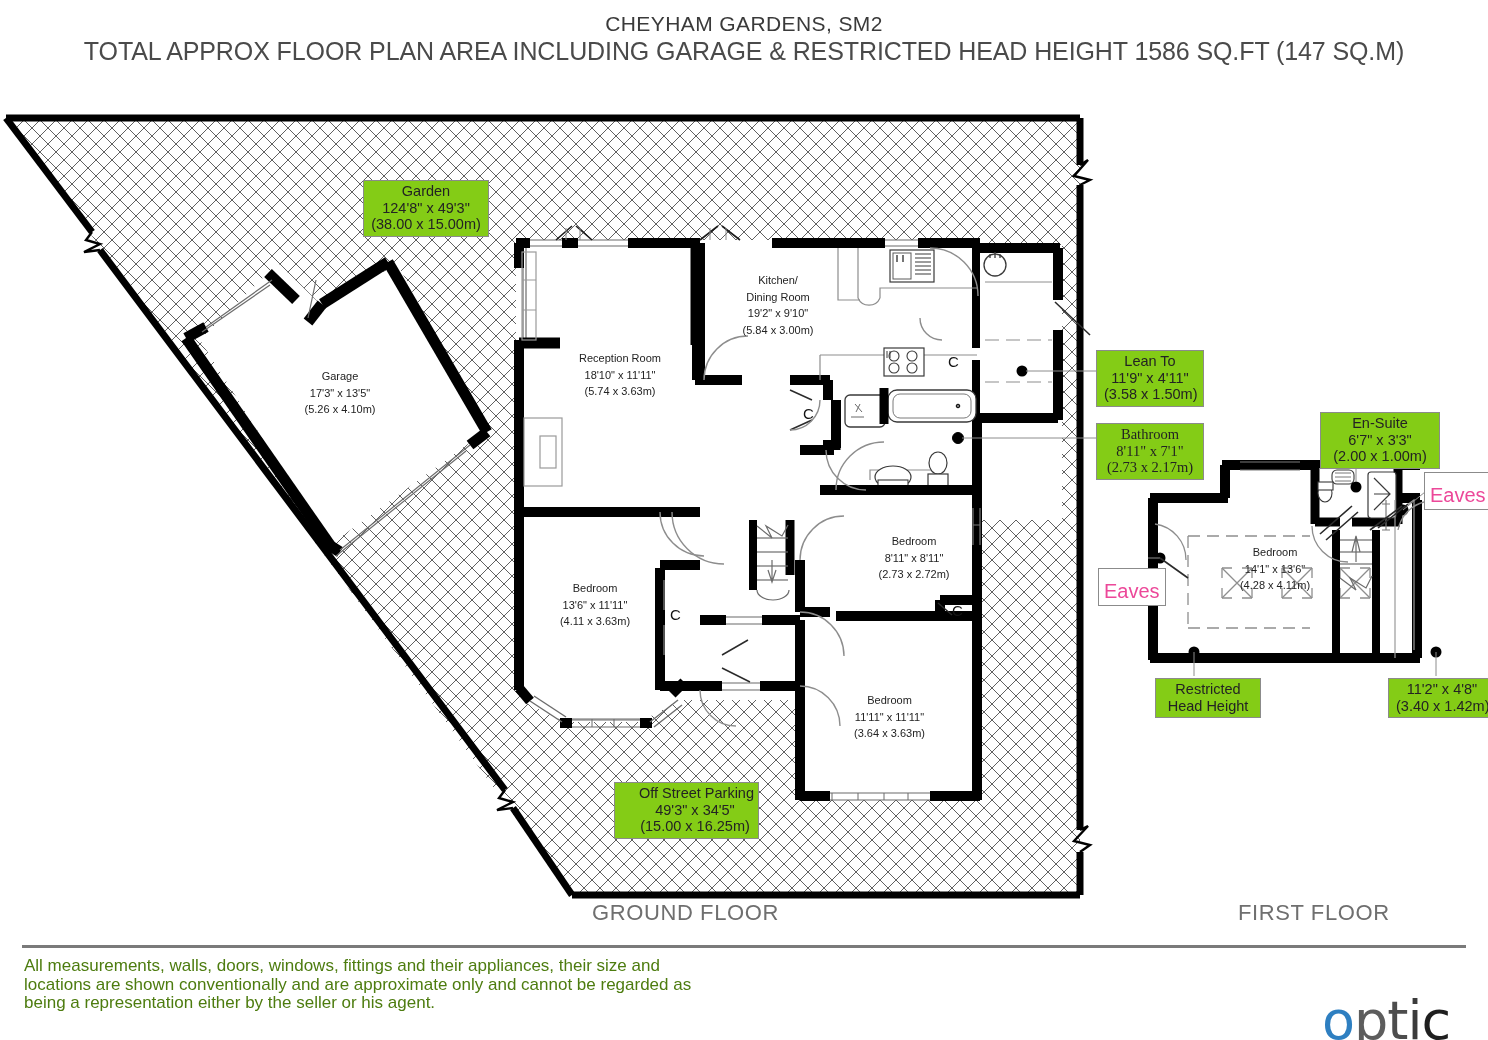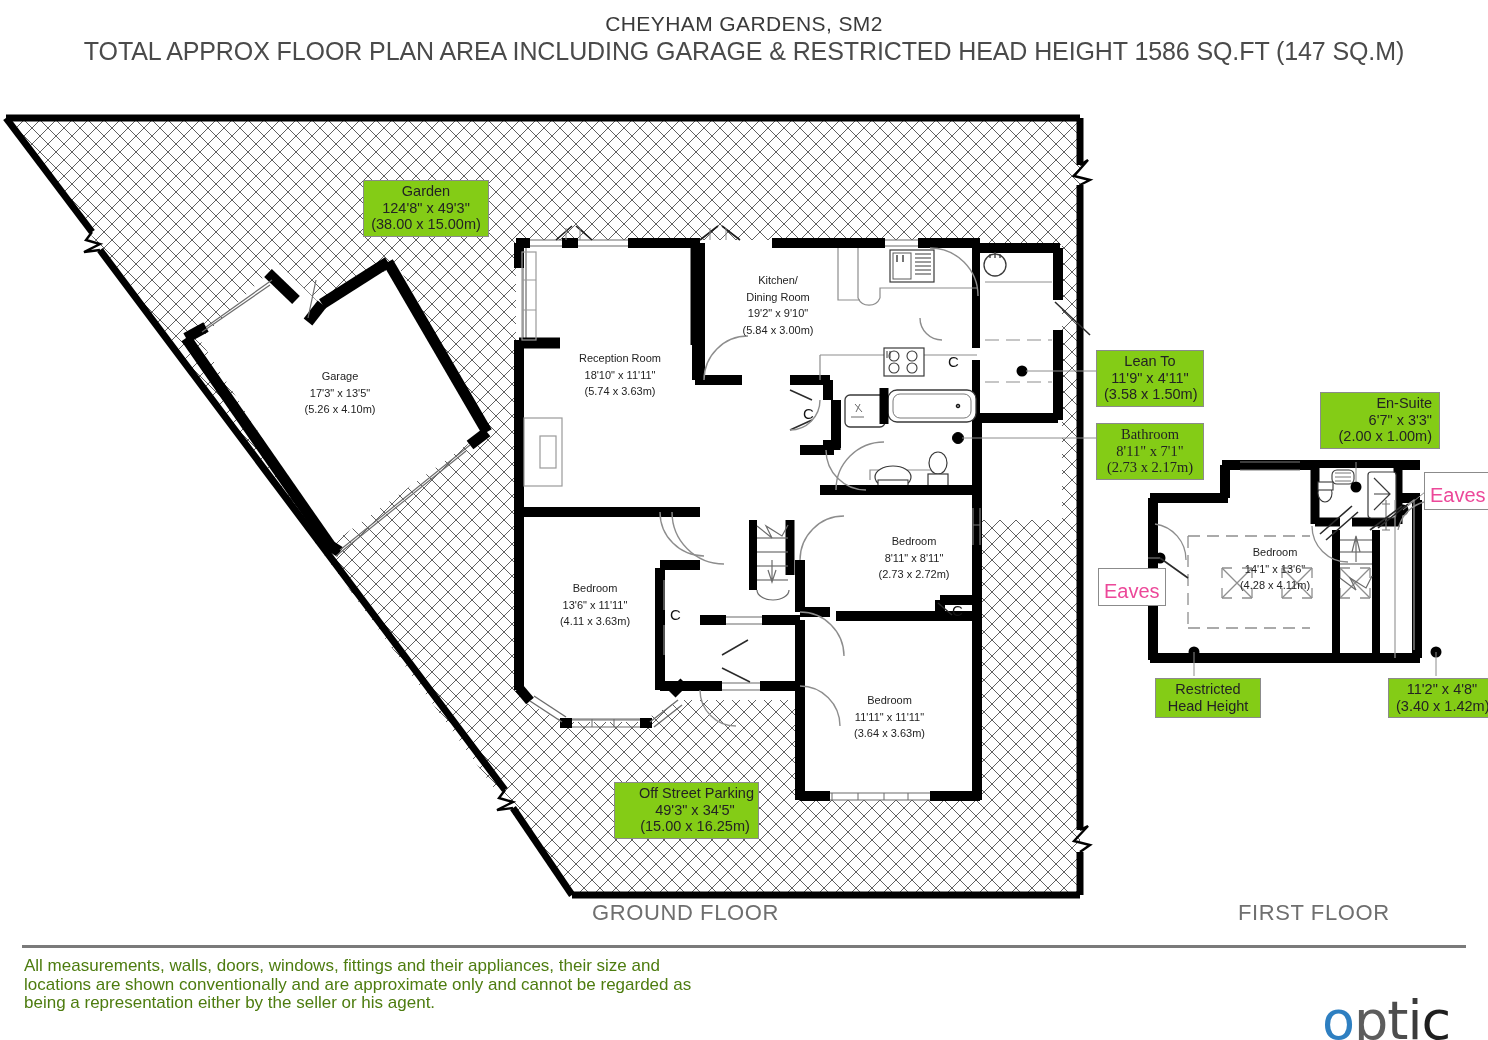--- a/index.html
+++ b/index.html
@@ -466,21 +466,21 @@
   <div>8'11" x 7'1"</div>
   <div>(2.73 x 2.17m)</div>
 </div>
 
 <div class="boxlabel" style="left:614px;top:782px;width:112px;padding-left:24px;">
   <div>Off Street Parking</div>
   <div>49'3" x 34'5"</div>
   <div>(15.00 x 16.25m)</div>
 </div>
 
-<div class="boxlabel" style="left:1320px;top:392px;width:104px;text-align:right;">
+<div class="boxlabel" style="left:1320px;top:412px;width:104px;">
   <div>En-Suite</div>
   <div>6'7" x 3'3"</div>
   <div>(2.00 x 1.00m)</div>
 </div>
 
 <div class="rlabel" style="left:1200px;top:544px;width:150px;">
   <div>Bedroom</div>
   <div>14'1" x 13'6"</div>
   <div>(4.28 x 4.11m)</div>
 </div>

